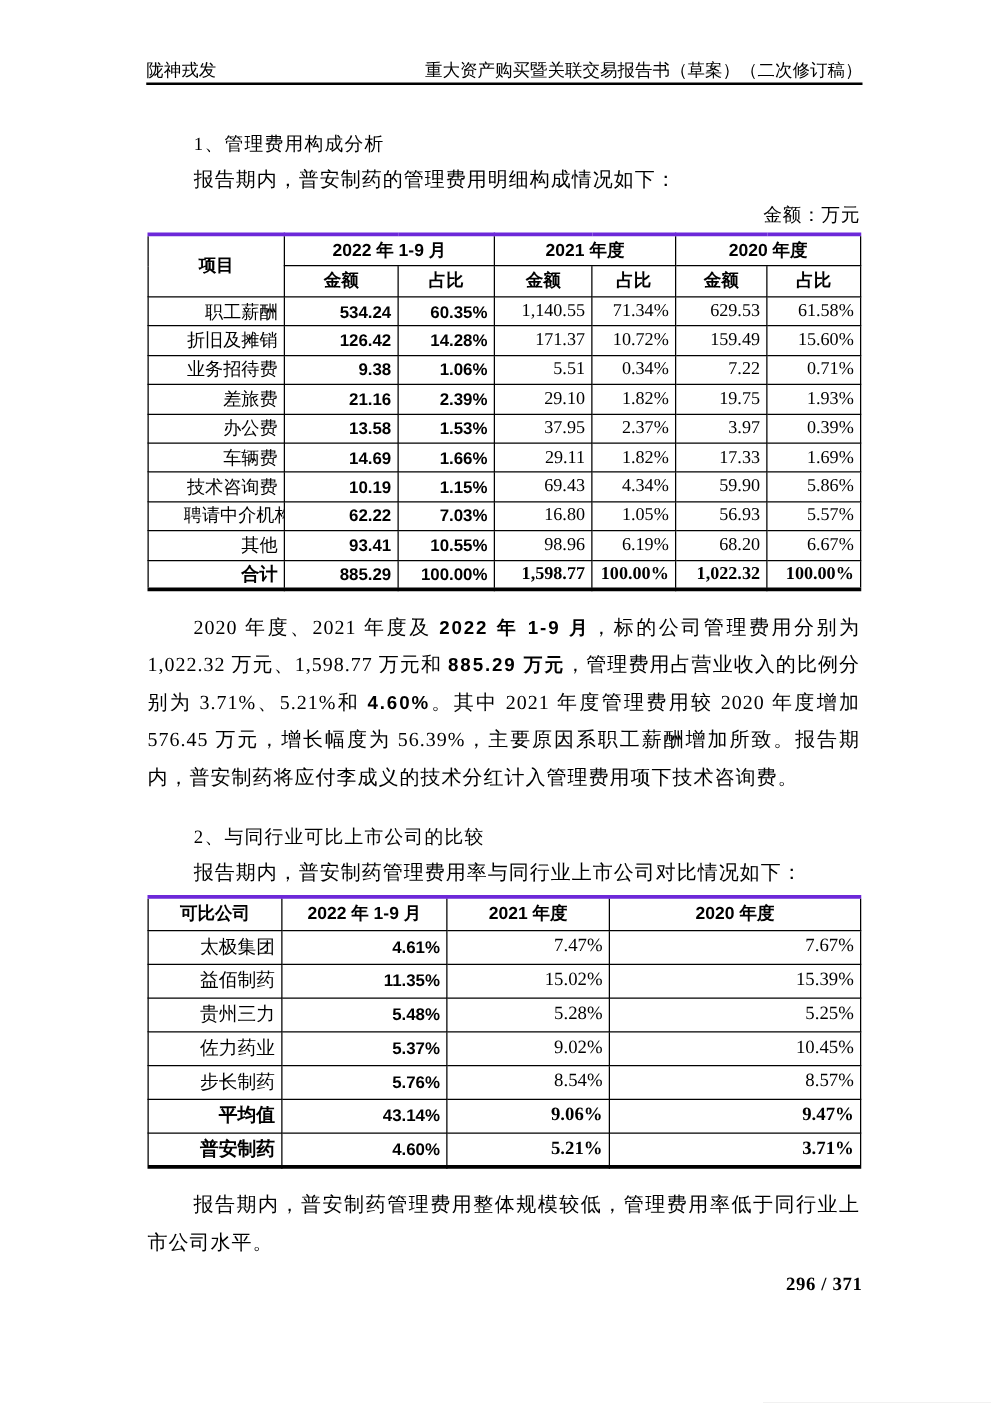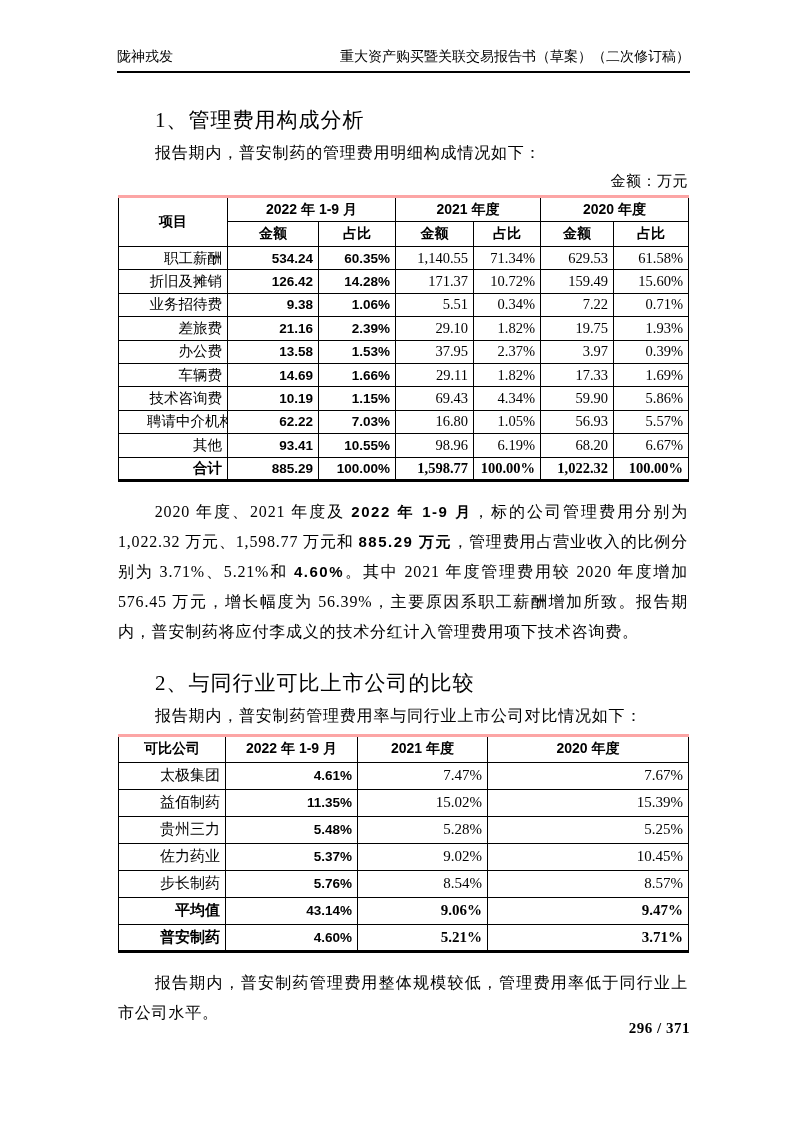--- a/index.html
+++ b/index.html
@@ -17,53 +17,53 @@
   
   .doc-header {
     position: absolute;
     left: 117px;
     right: 103px;
     top: 48px;
     display: flex;
     justify-content: space-between;
     align-items: flex-end;
     font-size: 14px;
-    padding-bottom: 5px;
+    padding-bottom: 0;
     border-bottom: 2.2px solid #000;
   }
   
   .content {
     position: absolute;
     left: 118px;
     width: 570px;
     top: 79px;
   }
   .h-num {
     margin-top: 27px;
-    font-size: 21px;
+    font-size: 15px;
     letter-spacing: 1px;
     padding-left: 37px;
   }
   .intro {
     margin-top: 9px;
     font-size: 16px;
     letter-spacing: 0.8px;
     padding-left: 37px;
   }
   .unit-note {
     margin-top: 8px;
     font-size: 15px;
     text-align: right;
     letter-spacing: 0.5px;
   }
   
   table {
     width: 570px;
     border-collapse: collapse;
-    border-top: 3px solid #fca5a5;
+    border-top: 3px solid #6d28d9;
     border-bottom: 3px solid #000;
     table-layout: fixed;
   }
   th, td {
     border: 1px solid #000;
     padding: 1px 5px;
     overflow: hidden;
     white-space: nowrap;
   }
   th {

